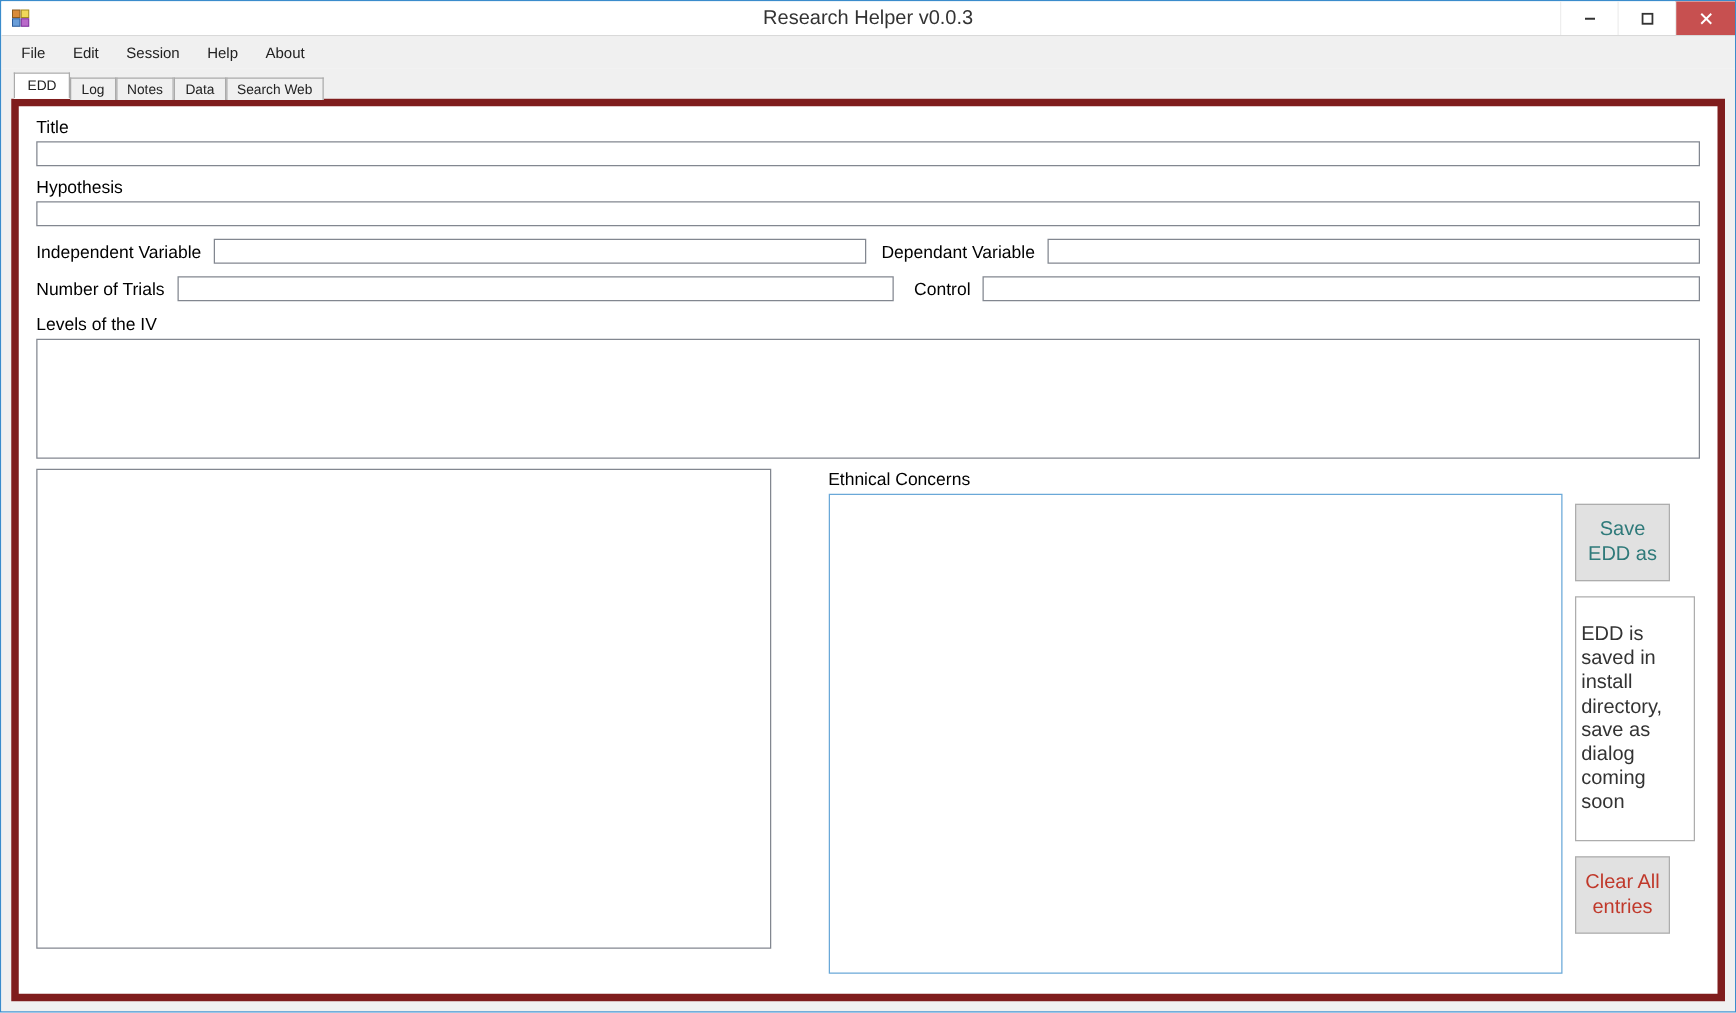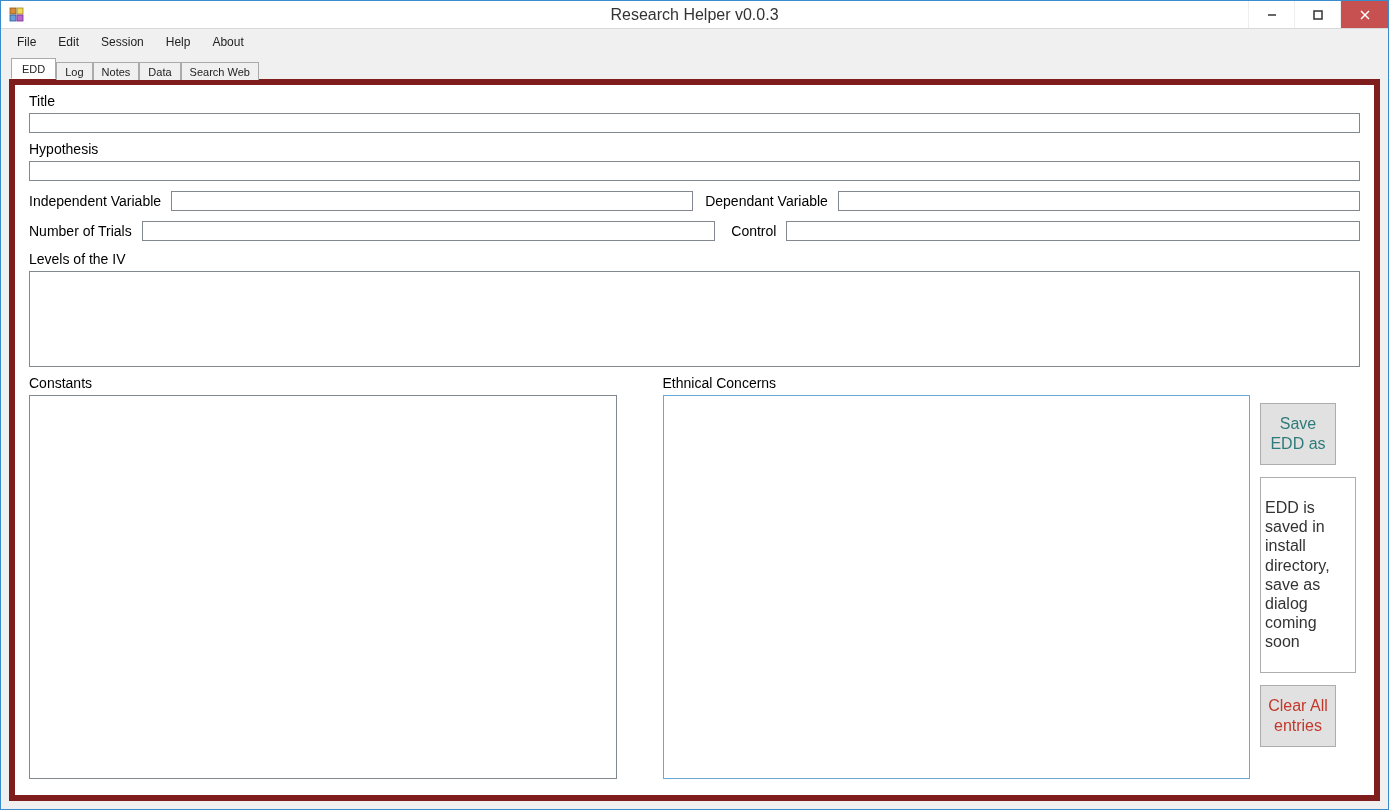--- a/index.html
+++ b/index.html
@@ -233,21 +233,20 @@
       <input class="text-input" style="flex: 1 1 0%;" value="">
     </div>
 
     <div class="stack" style="gap:4px; margin-top:10px;">
       <span class="field-label">Levels of the IV</span>
       <textarea class="textarea-input" style="width: 100%; height: 96px;"></textarea>
     </div>
 
     <div class="row" style="gap:10px; margin-top:8px; align-items:flex-start;">
       <div class="stack" style="flex:1; gap:4px;">
-        <span class="field-label">Constants</span>
         <textarea class="textarea-input" style="width: 100%; height: 384px;"></textarea>
       </div>
       <div class="stack" style="flex:1; gap:4px;margin-left:36px;">
         <span class="field-label">Ethnical Concerns</span>
         <textarea class="textarea-input focused" style="width: 100%; height: 384px;"></textarea>
       </div>
       <div class="stack" style="width:100px; gap:12px; padding-top:28px; align-items:flex-start;">
         <button class="action-btn save-btn">Save EDD as</button>
         <div class="info-box">EDD is saved in install directory, save as dialog coming soon</div>
         <button class="action-btn clear-btn">Clear All entries</button>

